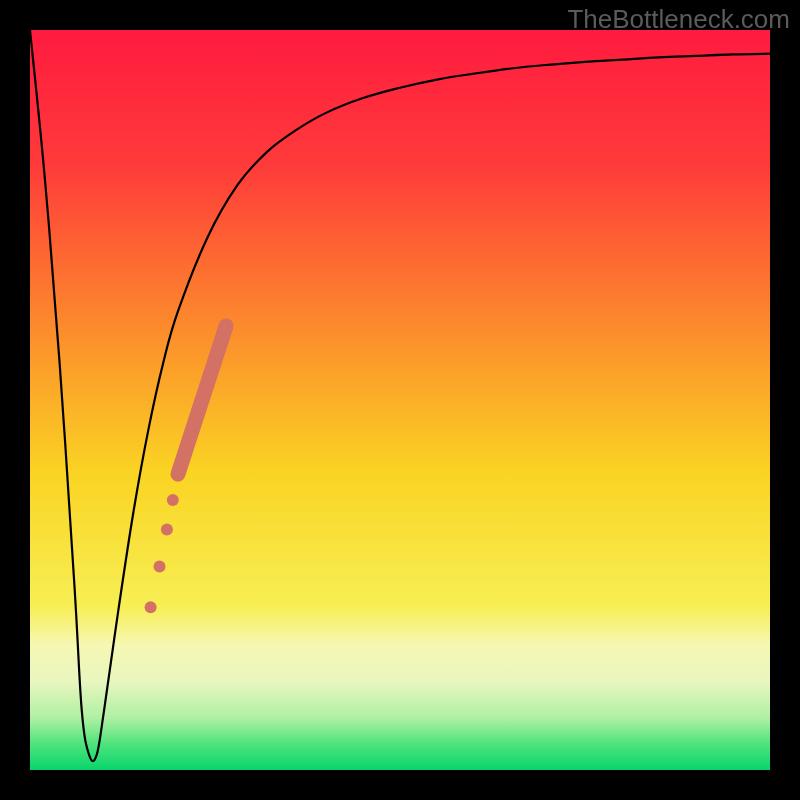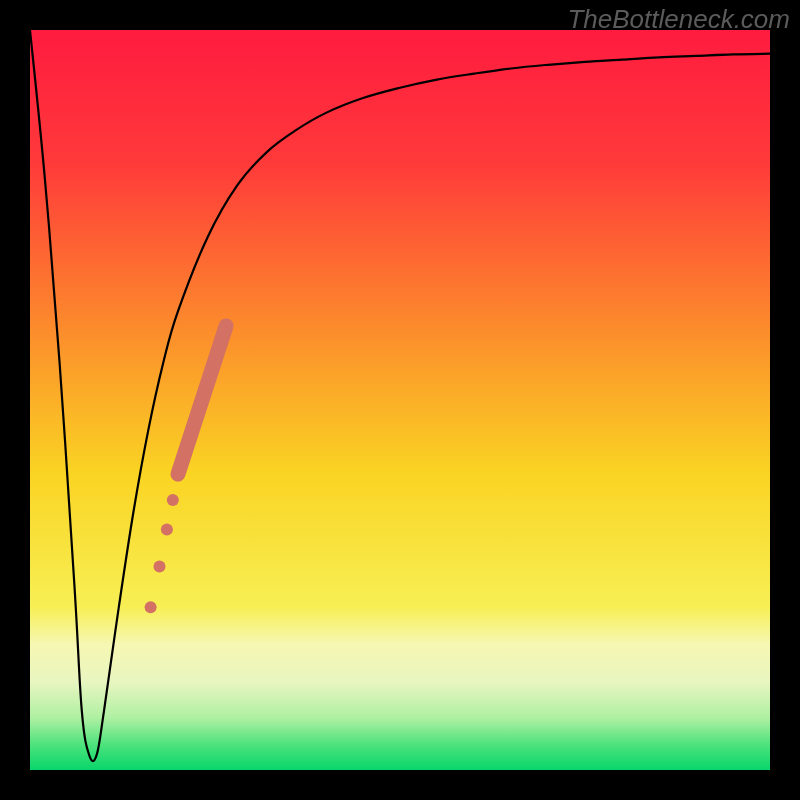--- a/index.html
+++ b/index.html
@@ -28,21 +28,20 @@
   .watermark {
     position: absolute;
     top: 4px;
     right: 10px;
     color: #5b5b5b;
     font-size: 26px;
     font-weight: 500;
     font-family: Arial, Helvetica, sans-serif;
     letter-spacing: 0px;
     user-select: none;
-    font-style: italic;
   }
 </style>
 </head>
 <body>
 
 <div class="chart-wrap">
   <div class="watermark">TheBottleneck.com</div>
   <div class="plot-area">
     <svg id="chart-svg" width="740" height="740" viewBox="0 0 740 740">
       <defs>

